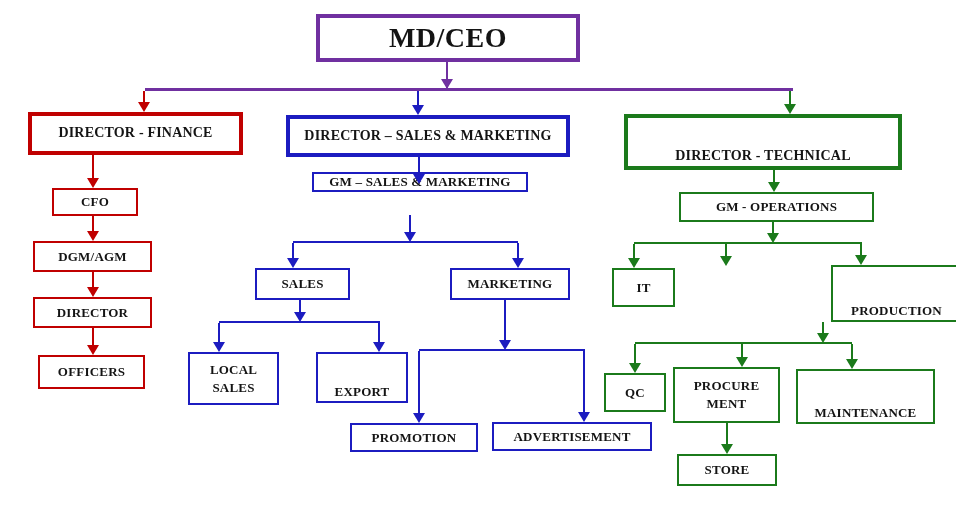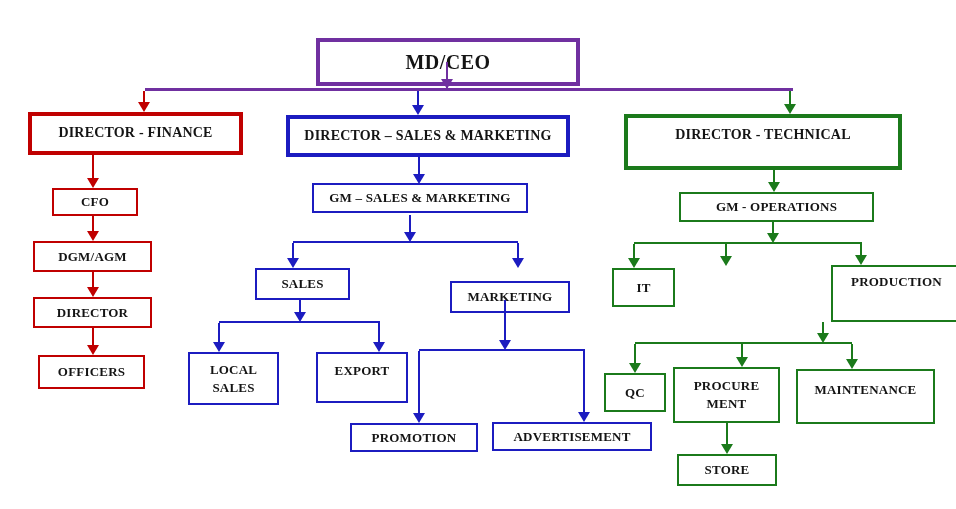--- a/index.html
+++ b/index.html
@@ -16,23 +16,23 @@
     position:absolute; box-sizing:border-box; background:#fff;
     border:2px solid; display:flex; align-items:center; justify-content:center;
     text-align:center; font-weight:bold; color:var(--text);
     font-size:13px; line-height:1.35; white-space:pre-line; letter-spacing:.2px;
   }
   .node.b4{border-width:4px;}
   .node.purple{border-color:var(--purple);}
   .node.red{border-color:var(--red);}
   .node.blue{border-color:var(--blue);}
   .node.green{border-color:var(--green);}
-  .node.title{font-size:20px; letter-spacing:.5px;margin-top:24px;}
+  .node.title{font-size:28px; letter-spacing:.5px;}
   .node.dir{font-size:14px;}
-  .node.align-top{align-items:flex-start;}
+  .node.align-top{align-items:flex-end;}
   .pt6{padding-top:6px;margin-left:39px;} .pt8{padding-top:8px;} .pt10{padding-top:10px;}
   .vline{position:absolute; width:2px;}
   .hline{position:absolute; height:2px;}
   .hline.thick{height:3px;}
   .vline.c-purple,.hline.c-purple{background:var(--purple);}
   .vline.c-red,.hline.c-red{background:var(--red);}
   .vline.c-blue,.hline.c-blue{background:var(--blue);}
   .vline.c-green,.hline.c-green{background:var(--green);}
   .arr{position:absolute; width:0; height:0;
     border-left:6px solid transparent; border-right:6px solid transparent;
@@ -51,23 +51,23 @@
 
   <div class="node red b4 dir" style="left:28px;top:112px;width:215px;height:43px;"><span>DIRECTOR - FINANCE</span></div>
   <div class="node blue b4 dir" style="left:286px;top:115px;width:284px;height:42px;"><span>DIRECTOR – SALES &amp; MARKETING</span></div>
   <div class="node green b4 dir align-top pt8" style="left:624px;top:114px;width:278px;height:56px;"><span>DIRECTOR - TECHNICAL</span></div>
 
   <div class="node red" style="left:52px;top:188px;width:86px;height:28px;"><span>CFO</span></div>
   <div class="node red" style="left:33px;top:241px;width:119px;height:31px;align-items:center;"><span>DGM/AGM</span></div>
   <div class="node red" style="left:33px;top:297px;width:119px;height:31px;"><span>DIRECTOR</span></div>
   <div class="node red" style="left:38px;top:355px;width:107px;height:34px;"><span>OFFICERS</span></div>
 
-  <div class="node blue" style="left:312px;top:183px;width:216px;height:30px;"><span>GM – SALES &amp; MARKETING</span></div>
+  <div class="node blue" style="left:312px;top:172px;width:216px;height:20px;"><span>GM – SALES &amp; MARKETING</span></div>
   <div class="node blue" style="left:255px;top:268px;width:95px;height:32px;"><span>SALES</span></div>
-  <div class="node blue" style="left:450px;top:281px;width:120px;height:32px;"><span>MARKETING</span></div>
+  <div class="node blue" style="left:450px;top:268px;width:120px;height:32px;"><span>MARKETING</span></div>
   <div class="node blue" style="left:188px;top:352px;width:91px;height:53px;"><span>LOCAL
 SALES</span></div>
   <div class="node blue align-top pt8" style="left:316px;top:352px;width:92px;height:51px;"><span>EXPORT</span></div>
   <div class="node blue" style="left:350px;top:423px;width:128px;height:29px;"><span>PROMOTION</span></div>
   <div class="node blue" style="left:492px;top:422px;width:160px;height:29px;"><span>ADVERTISEMENT</span></div>
 
   <div class="node green" style="left:679px;top:192px;width:195px;height:30px;"><span>GM - OPERATIONS</span></div>
   <div class="node green" style="left:612px;top:268px;width:63px;height:39px;"><span>IT</span></div>
   <div class="node green align-top pt6" style="left:792px;top:265px;width:131px;height:57px;"><span>PRODUCTION</span></div>
   <div class="node green" style="left:604px;top:373px;width:62px;height:39px;"><span>QC</span></div>

